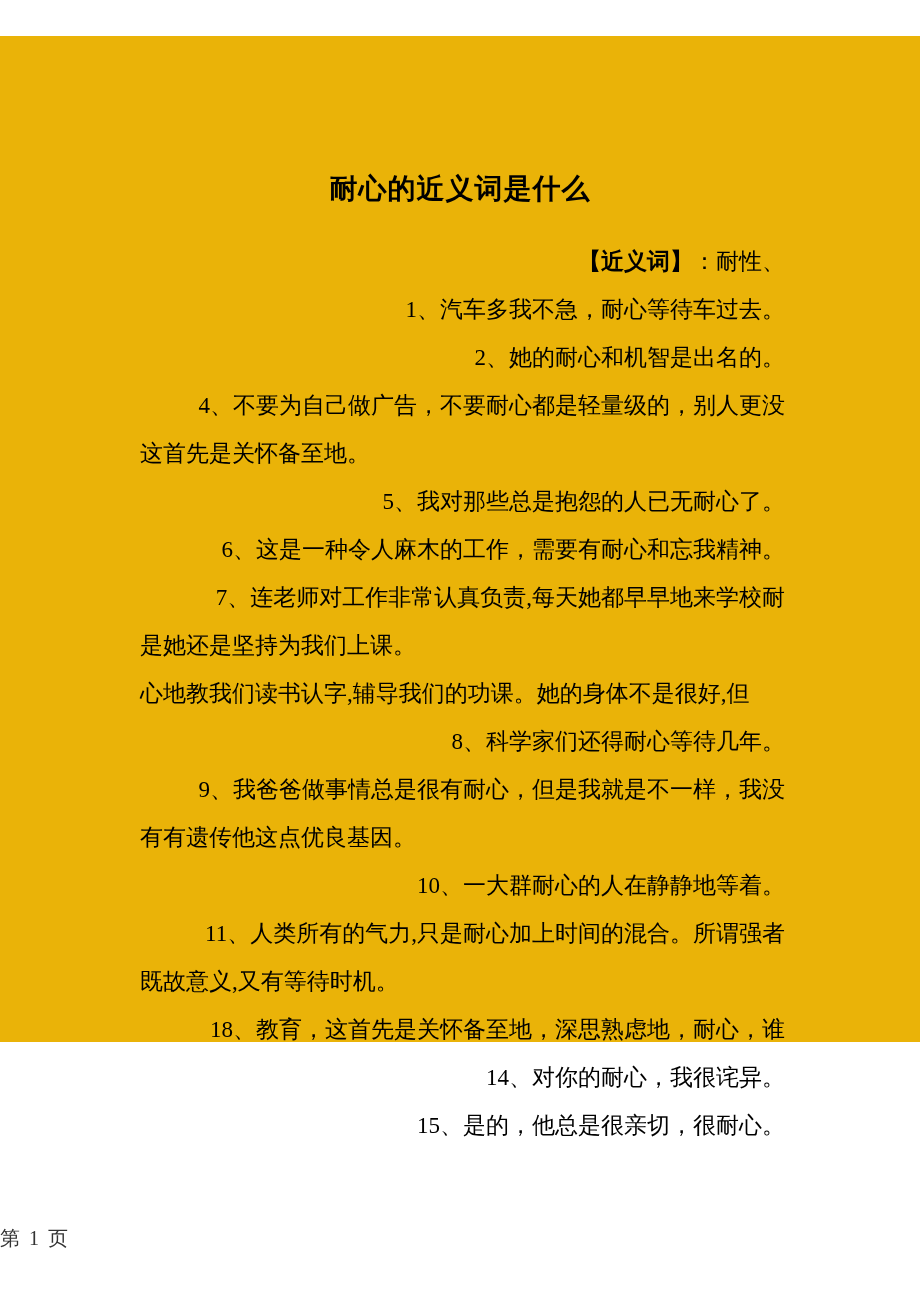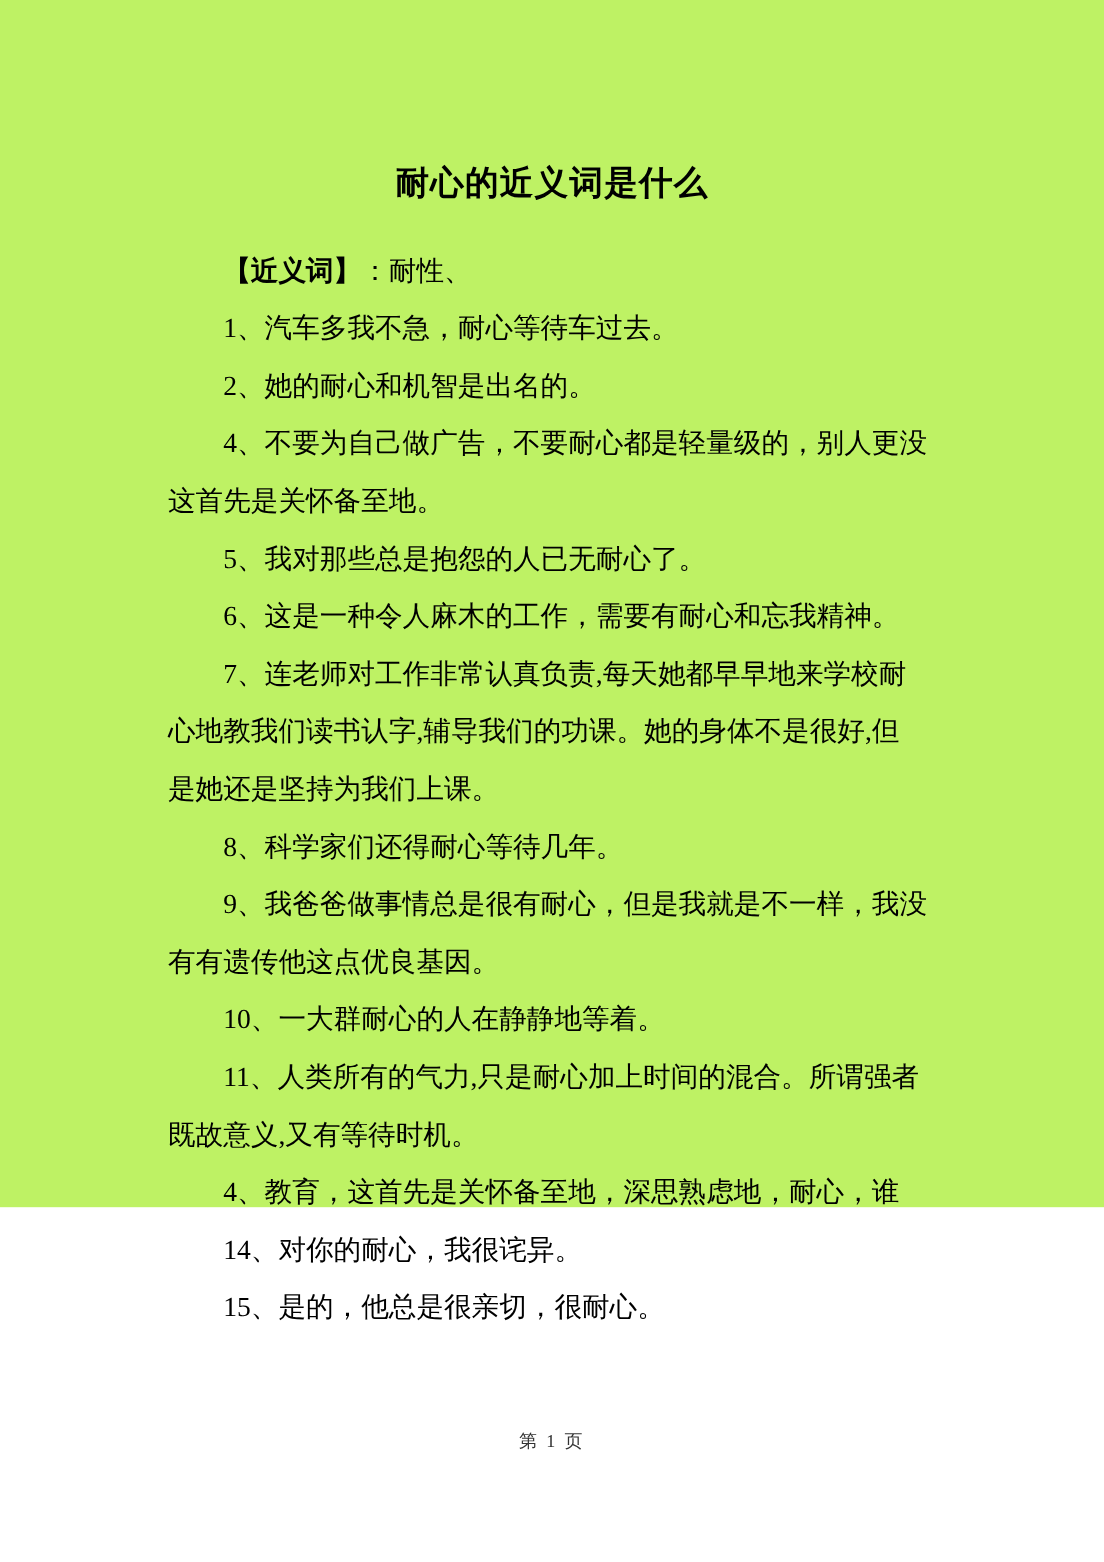--- a/index.html
+++ b/index.html
@@ -8,21 +8,22 @@
     height: 1302px;
     background: #ffffff;
     font-family: "Liberation Serif", "DejaVu Serif", serif;
     color: #000000;
     overflow: hidden;
   }
   .page {
     position: relative;
     width: 920px;
     height: 1006px;
-    background: #bef264;
+    background: #eab308;
+    margin-top: 36px;
   }
   .doc-title {
     position: absolute;
     top: 136px;
     left: 0;
     width: 920px;
     text-align: center;
     font-family: "Liberation Sans", "DejaVu Sans", sans-serif;
     font-weight: 700;
     font-size: 28px;
@@ -36,29 +37,29 @@
     left: 140px;
     width: 645px;
     font-size: 23px;
     color: #000000;
   }
   .line {
     height: 48px;
     line-height: 48px;
     white-space: nowrap;
   }
-  .line.first { padding-left: 46px; }
+  .line.first { padding-left: 46px; text-align: right; }
   .intro-label { font-weight: 700; }
   .footer {
     position: absolute;
     top: 1192px;
     left: 0;
     width: 920px;
-    text-align: center;
-    font-size: 15px;
+    text-align: left;
+    font-size: 20px;
     line-height: 20px;
     letter-spacing: 2px;
     color: #333333;
   }
 </style>
 </head>
 <body>
 
 <div class="page">
 
@@ -70,29 +71,29 @@
       <span class="intro-label">【近义词】</span><span>：耐性、</span>
     </div>
 
     <div class="line first">1、汽车多我不急，耐心等待车过去。</div>
     <div class="line first">2、她的耐心和机智是出名的。</div>
     <div class="line first">4、不要为自己做广告，不要耐心都是轻量级的，别人更没</div>
     <div class="line">这首先是关怀备至地。</div>
     <div class="line first">5、我对那些总是抱怨的人已无耐心了。</div>
     <div class="line first">6、这是一种令人麻木的工作，需要有耐心和忘我精神。</div>
     <div class="line first">7、连老师对工作非常认真负责,每天她都早早地来学校耐</div>
+    <div class="line">是她还是坚持为我们上课。</div>
     <div class="line">心地教我们读书认字,辅导我们的功课。她的身体不是很好,但</div>
-    <div class="line">是她还是坚持为我们上课。</div>
     <div class="line first">8、科学家们还得耐心等待几年。</div>
     <div class="line first">9、我爸爸做事情总是很有耐心，但是我就是不一样，我没</div>
     <div class="line">有有遗传他这点优良基因。</div>
     <div class="line first">10、一大群耐心的人在静静地等着。</div>
     <div class="line first">11、人类所有的气力,只是耐心加上时间的混合。所谓强者</div>
     <div class="line">既故意义,又有等待时机。</div>
-    <div class="line first">4、教育，这首先是关怀备至地，深思熟虑地，耐心，谁</div>
+    <div class="line first">18、教育，这首先是关怀备至地，深思熟虑地，耐心，谁</div>
     <div class="line first">14、对你的耐心，我很诧异。</div>
     <div class="line first">15、是的，他总是很亲切，很耐心。</div>
 
   </div>
 
   <div class="footer">第 1 页</div>
 
 </div>
 
 </body></html>

